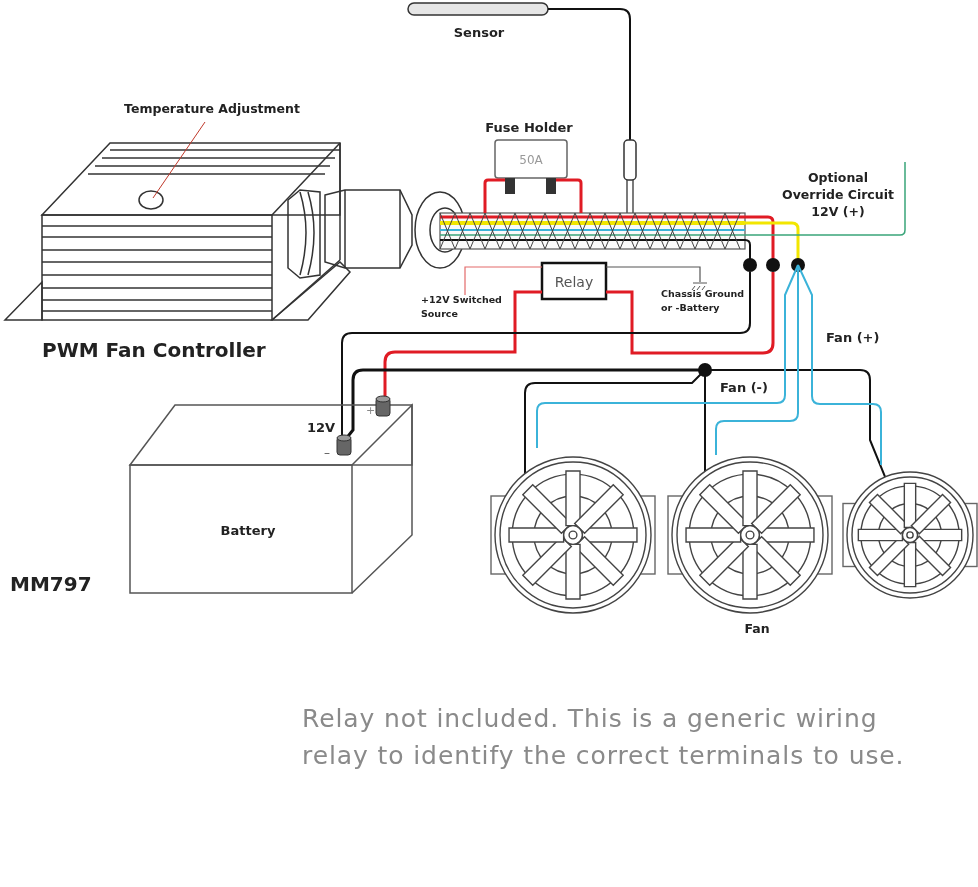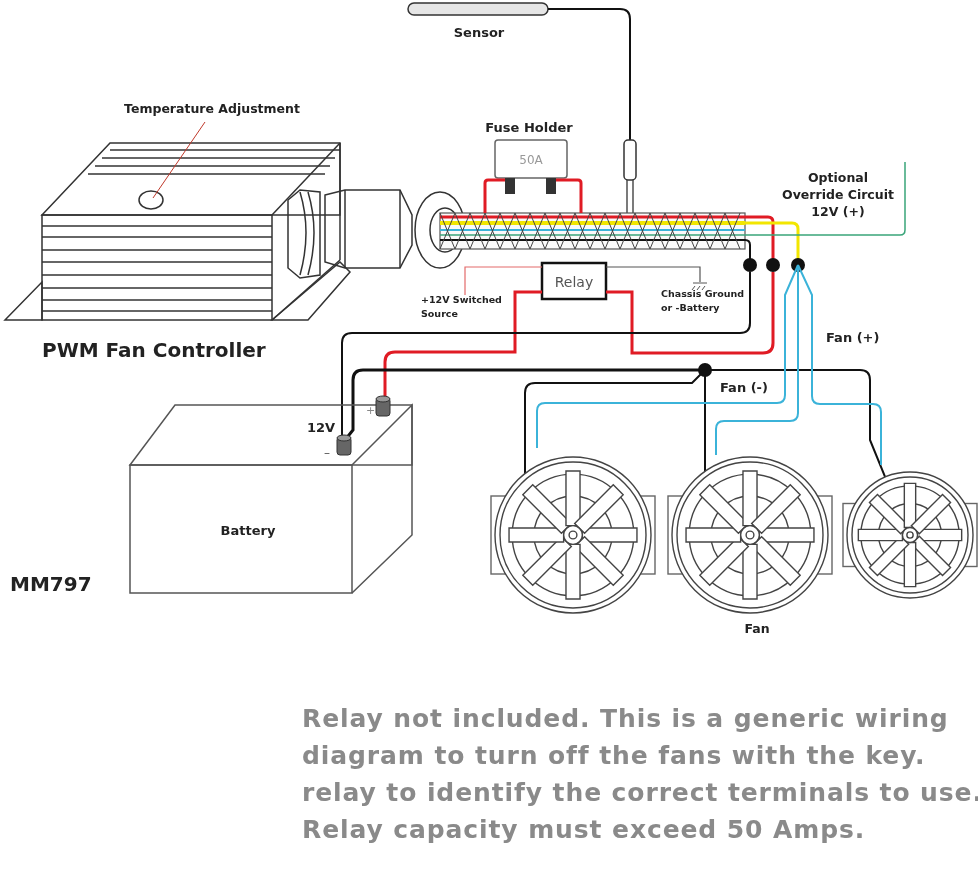--- a/index.html
+++ b/index.html
@@ -1,21 +1,21 @@
 <!DOCTYPE html>
 <html><head>
 <meta charset="utf-8">
 <style>
   html, body { margin: 0; padding: 0; background: #ffffff; }
   body { width: 978px; height: 887px; position: relative; overflow: hidden;
          font-family: "DejaVu Sans", sans-serif; }
   #diagram { position: absolute; left: 0; top: 0; }
   .lbl { font-family: "DejaVu Sans", sans-serif; font-weight: bold; fill: #222; }
   .caption { position: absolute; left: 302px; top: 700px; width: 670px;
-             font-family: "DejaVu Sans", sans-serif; font-weight: bold;
+             font-family: "DejaVu Sans", sans-serif; font-weight: normal;
              color: #8a8a8a; font-size: 25px; line-height: 37px; letter-spacing: 0.9px; }
   .caption div { white-space: nowrap; }
 </style>
 </head>
 <body>
 
 <svg id="diagram" width="978" height="690" viewBox="0 0 978 690">
 
   <g>
     <rect x="408" y="3" width="140" height="12" rx="6" fill="#e6e6e6" stroke="#333" stroke-width="1.5"></rect>
@@ -193,16 +193,14 @@
       </g>
     </g>
   <text class="lbl" x="757" y="633" font-size="12.5" text-anchor="middle">Fan</text>
 
   <text class="lbl" x="42" y="357" font-size="20">PWM Fan Controller</text>
   <text class="lbl" x="10" y="591" font-size="20">MM797</text>
 </svg>
 
 <div class="caption">
   <div>Relay not included. This is a generic wiring</div>
-  <div>diagram to turn off the fans with the key.</div>
   <div>relay to identify the correct terminals to use.</div>
-  <div>Relay capacity must exceed 50 Amps.</div>
 </div>
 
 </body></html>

